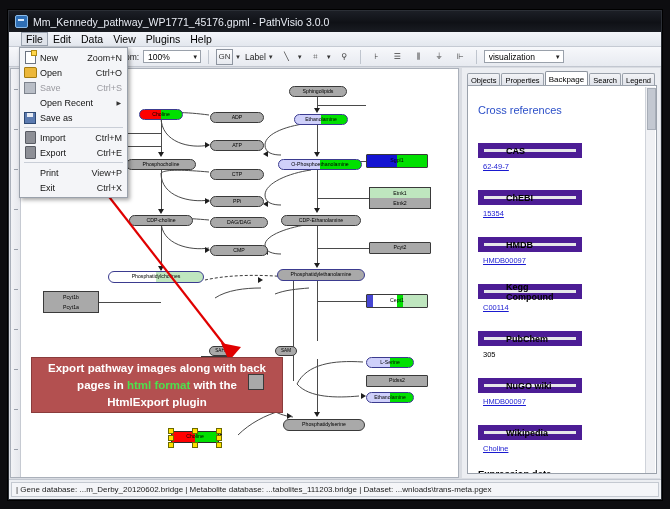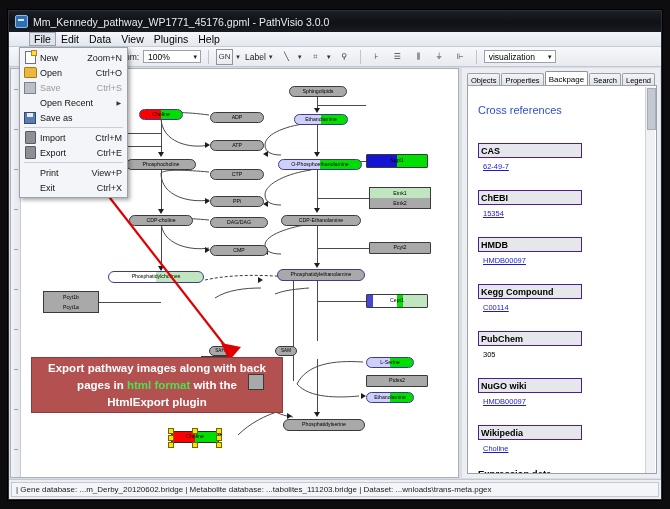--- a/index.html
+++ b/index.html
@@ -35,21 +35,21 @@
   }
   .tb-icon::after{content:"";position:absolute;left:2px;top:3px;width:6px;height:2px;background:#d8e9fb;}
   .tb-title{white-space:nowrap;overflow:hidden;text-overflow:ellipsis;text-align:center;}
 
   
   .menubar{
     position:absolute;left:0;top:21px;width:652px;height:15px;
     background:linear-gradient(#f3f5f9,#e3e7ee);
     border-bottom:1px solid #c5cad3;
     display:flex;align-items:center;
-    padding-left:20px;box-sizing:border-box;
+    padding-left:12px;box-sizing:border-box;
   }
   .menubar .mi{
     font-size:10.5px;padding:1px 5px;line-height:12px;white-space:nowrap;
   }
   .menubar .mi.active{background:#dfe3ea;border:1px solid #9aa2ae;padding:0 4px;}
 
   
   .toolbar{
     position:absolute;left:0;top:36px;width:652px;height:20px;
     background:linear-gradient(#f7f8fb,#e7eaf0);
@@ -146,22 +146,22 @@
   .tab.sel{height:14px;background:#fff;border-color:#8b929c;font-size:8px;}
   .tabline{position:absolute;left:5px;top:17px;width:190px;height:1px;background:#9aa1ab;}
   .sidebody{
     position:absolute;left:5px;top:18px;width:190px;height:388px;
     background:#fff;border:1px solid #9aa1ab;border-top:none;box-sizing:border-box;
     overflow:hidden;
   }
   .xr-title{position:absolute;left:10px;top:18px;font-size:11px;font-weight:normal;color:#2b4fc8;}
   .xr-item{position:absolute;left:10px;width:104px;}
   .xr-head{
-    height:15px;border:1px solid #4c1d95;background:#e6e7ea;
-    display:flex;align-items:center;padding-left:2px;box-sizing:border-box;
+    height:15px;border:6px solid #4c1d95;background:#e6e7ea;
+    display:flex;align-items:center;padding-left:22px;box-sizing:border-box;
     font-size:9px;font-weight:bold;color:#000;
   }
   .xr-val{margin-top:4px;font-size:7.5px;padding-left:5px;}
   .xr-val a{color:#1a1ad0;text-decoration:underline;}
   .xr-val.plain{color:#000;text-decoration:none;}
   .expr{position:absolute;left:10px;font-size:9.5px;font-weight:bold;color:#000;}
 
   .sidescroll{position:absolute;right:1px;top:1px;width:9px;height:386px;background:#f0f1f4;border-left:1px solid #cfd3da;}
   .sidescroll .thumb{position:absolute;left:1px;top:1px;width:7px;height:40px;background:#c3c8d1;border:1px solid #a7adb7;}
 
@@ -252,21 +252,21 @@
     <div class="tbtn">⌗</div>
     <div class="tarr">▼</div>
     <div class="tbtn">⚲</div>
     <div class="tsep"></div>
     <div class="tbtn">⊦</div>
     <div class="tbtn">☰</div>
     <div class="tbtn">⫼</div>
     <div class="tbtn">⏚</div>
     <div class="tbtn">⊩</div>
     <div class="tsep"></div>
-    <div class="combo" style="width:72px;">
+    <div class="combo" style="width:80px;">
       <span class="cv">visualization</span>
       <span class="carr">▼</span>
     </div>
   </div>
 
   <div class="work">
 
     <div class="canvaswrap">
       <div class="canvas">
 

